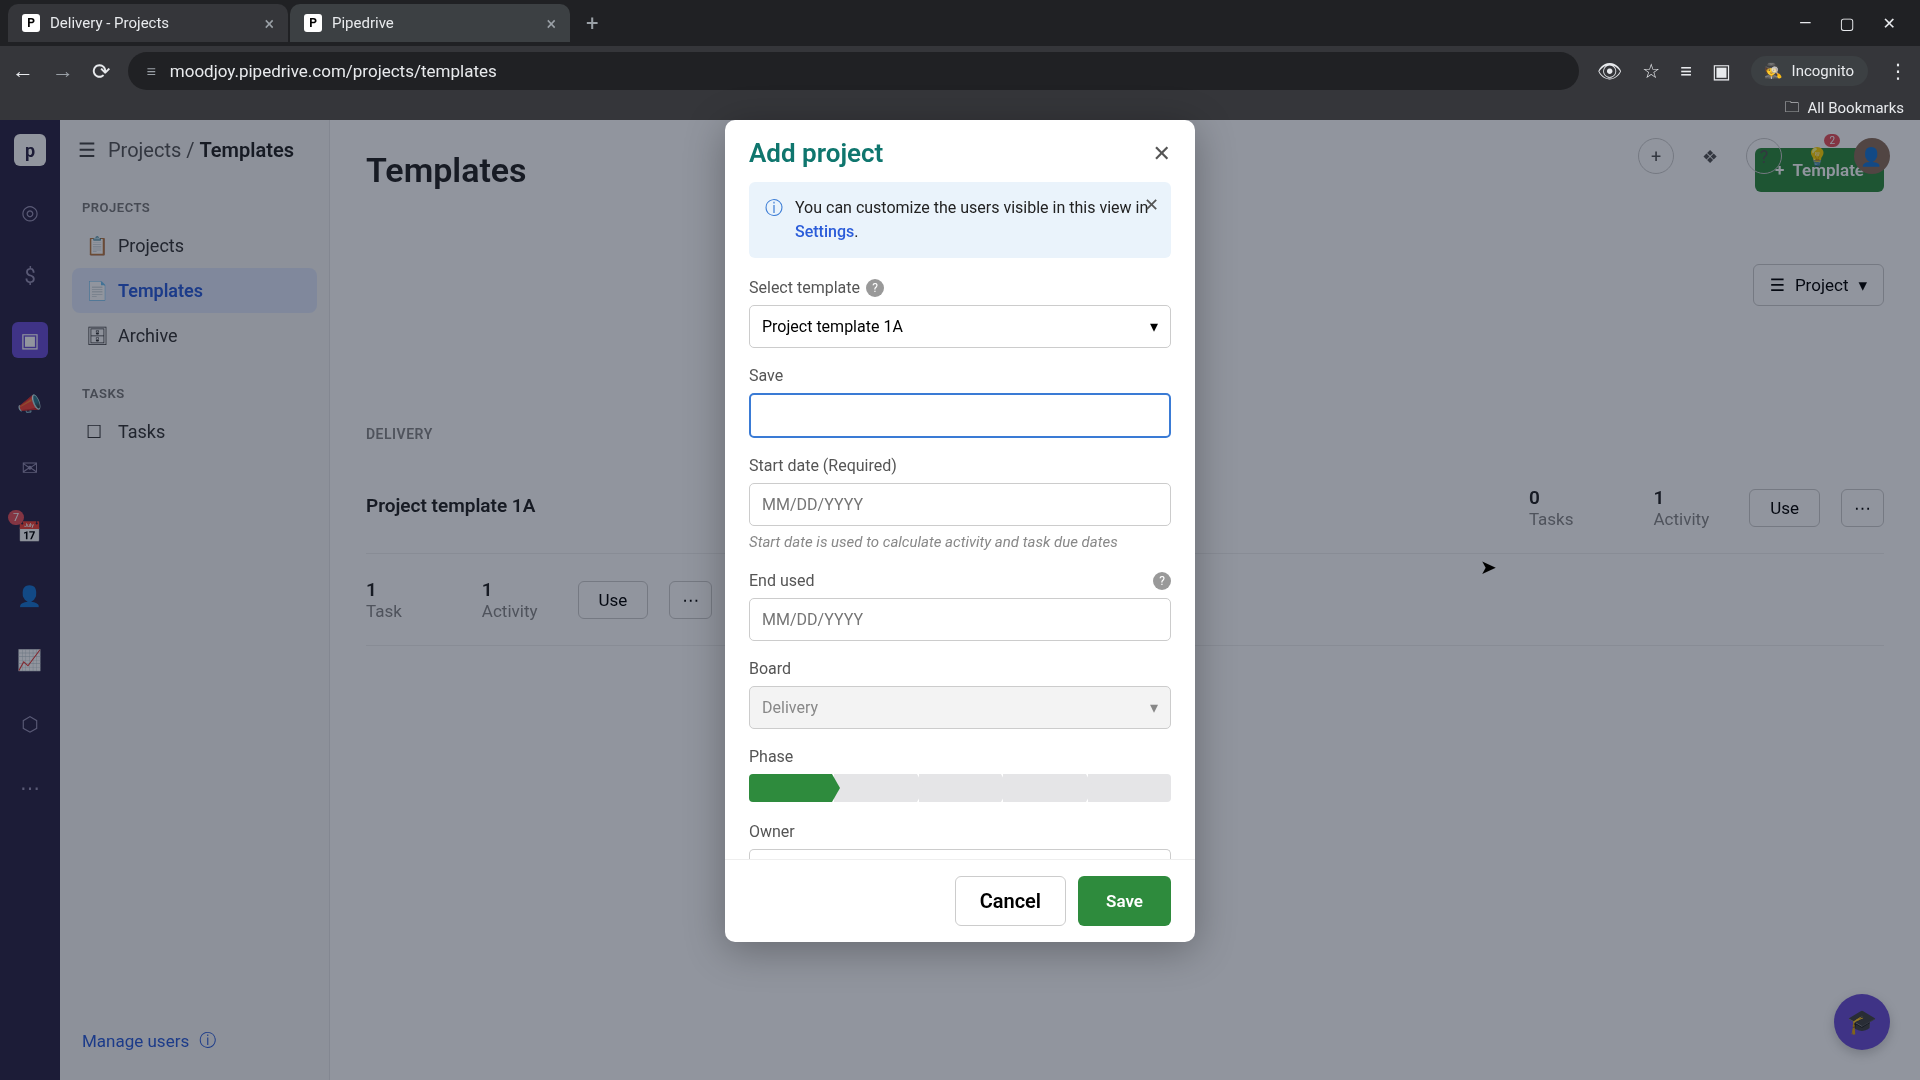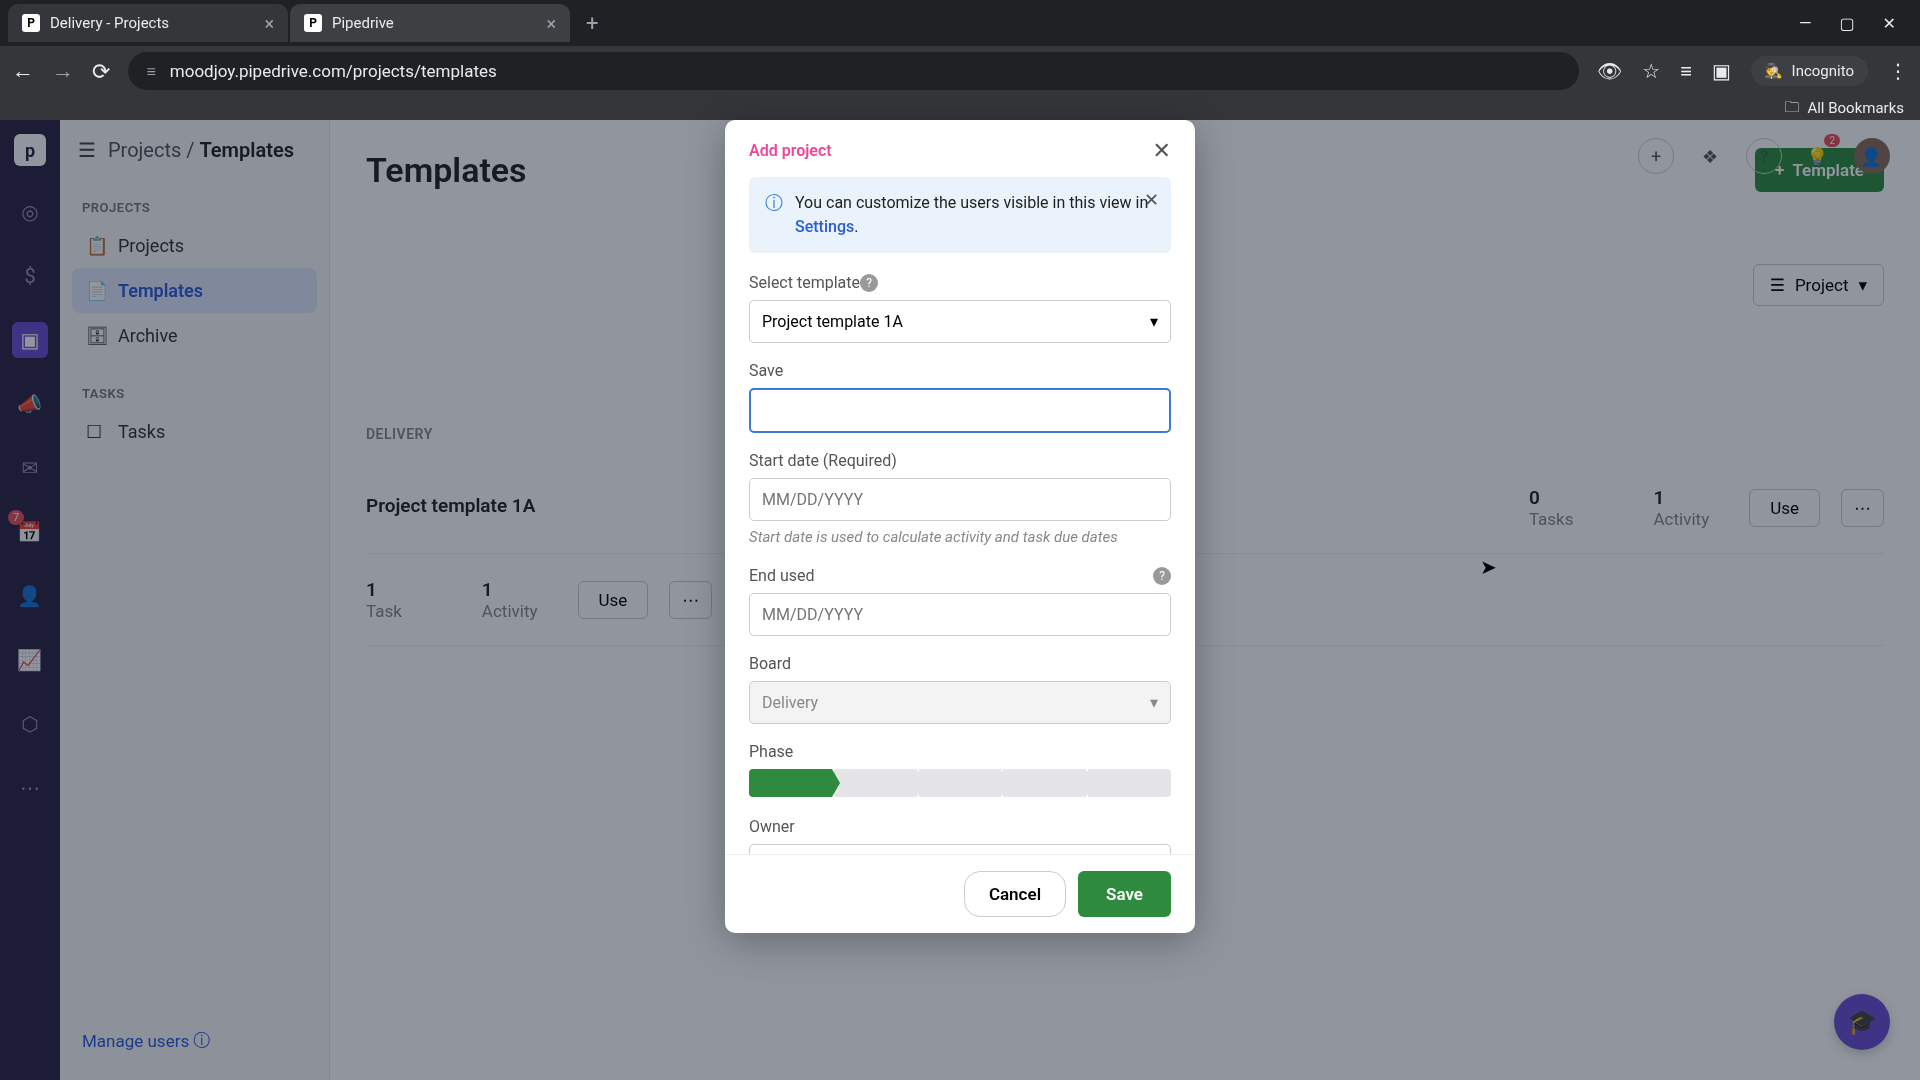--- a/index.html
+++ b/index.html
@@ -33,21 +33,21 @@
 
 .sidebar { width: 270px; background: #f7f7f8; border-right: 1px solid #e5e5e7; padding: 18px 12px; display: flex; flex-direction: column; }
 .sidebar-top { display: flex; align-items: center; gap: 12px; margin-bottom: 30px; padding: 0 6px; }
 .menu-toggle { font-size: 20px; color: #444; cursor: pointer; }
 .breadcrumb { font-size: 20px; color: #555; }
 .breadcrumb .current { font-weight: 600; color: #222; }
 .side-section-label { font-size: 13px; font-weight: 600; color: #777; letter-spacing: 0.5px; padding: 8px 10px; }
 .side-item { display: flex; align-items: center; gap: 12px; padding: 12px 14px; border-radius: 8px; color: #333; font-size: 18px; cursor: pointer; }
 .side-item.active { background: #e0e8fc; color: #2b5cd9; font-weight: 600; }
 .side-item .side-icon { font-size: 18px; width: 20px; }
-.sidebar-footer { margin-top: auto; display: flex; align-items: center; gap: 4px; padding: 10px; color: #2b5cd9; font-size: 17px; }
+.sidebar-footer { margin-top: auto; display: flex; align-items: center; gap: 10px; padding: 10px; color: #2b5cd9; font-size: 17px; }
 
 .main { flex: 1; padding: 28px 36px; position: relative; }
 .main-header { display: flex; align-items: center; justify-content: space-between; margin-bottom: 12px; }
 .main-title { font-size: 34px; font-weight: 600; color: #222; }
 .main-actions { display: flex; gap: 14px; align-items: center; }
 .template-btn { background: #2e8b3d; color: #fff; border: none; border-radius: 6px; padding: 12px 20px; font-size: 17px; font-weight: 600; display: flex; align-items: center; gap: 8px; cursor: pointer; }
 .filter-chip { border: 1px solid #ccc; border-radius: 6px; padding: 10px 16px; display: flex; align-items: center; gap: 10px; font-size: 17px; cursor: pointer; margin-left: auto; margin-top: 60px; margin-bottom: 20px; width: fit-content; float: right; }
 
 .board-label { font-size: 14px; font-weight: 600; color: #888; letter-spacing: 0.5px; margin-top: 100px; margin-bottom: 20px; }
 .template-row { display: flex; align-items: center; padding: 24px 0; border-bottom: 1px solid #eee; }
@@ -69,45 +69,45 @@
 .top-avatar { background: #8a6d5a; color: #fff; }
 .bulb-badge { position: relative; }
 .bulb-badge::after { content: '2'; position: absolute; top: -4px; right: -4px; background: #e6505a; color: #fff; font-size: 10px; border-radius: 8px; padding: 1px 5px; }
 
 
 .backdrop { position: absolute; inset: 0; background: rgba(10, 20, 40, 0.45); z-index: 50; }
 
 
 .modal { position: absolute; top: 120px; left: 50%; transform: translateX(-50%); width: 470px; background: #fff; border-radius: 10px; box-shadow: 0 8px 40px rgba(0,0,0,0.3); z-index: 100; display: flex; flex-direction: column; max-height: 910px; }
 .modal-header { display: flex; align-items: center; justify-content: space-between; padding: 18px 24px 14px; }
-.modal-title { font-size: 16px; font-weight: 600; color: #ec4899; }
+.modal-title { font-size: 26px; font-weight: 600; color: #0f766e; }
 .modal-close { font-size: 22px; color: #555; cursor: pointer; }
 .modal-body { overflow-y: auto; flex: 1; padding: 0 24px; }
 .info-banner { background: #eaf3fb; border-radius: 6px; padding: 14px 16px; display: flex; gap: 12px; margin-bottom: 20px; position: relative; }
 .info-icon { color: #3a7bd5; font-size: 18px; flex-shrink: 0; }
 .info-text { font-size: 16px; color: #222; line-height: 1.5; }
 .info-text .link { color: #2b5cd9; font-weight: 500; }
 .info-close { position: absolute; top: 12px; right: 12px; font-size: 18px; color: #555; cursor: pointer; }
-.form-label { font-size: 16px; color: #555; margin-bottom: 8px; display: flex; align-items: center; }
+.form-label { font-size: 16px; color: #555; margin-bottom: 8px; display: flex; align-items: center; gap: 6px; }
 .help-badge { background: #999; color: #fff; border-radius: 50%; width: 18px; height: 18px; font-size: 12px; display: inline-flex; align-items: center; justify-content: center; }
 .form-input, .form-select { width: 100%; border: 1px solid #ccc; border-radius: 5px; padding: 11px 12px; font-size: 16px; margin-bottom: 18px; background: #fff; }
 .form-input.focused { border: 2px solid #3a7bd5; outline: none; }
 .form-select { display: flex; justify-content: space-between; align-items: center; cursor: pointer; }
 .form-select.disabled { background: #f3f3f3; color: #888; }
 .form-hint { font-size: 15px; color: #888; margin-top: -12px; margin-bottom: 18px; line-height: 1.4; font-style: italic; }
 .phase-track { display: flex; gap: 2px; margin-bottom: 20px; }
 .phase-seg { flex: 1; height: 28px; background: #e5e5e7; position: relative; }
 .phase-seg:first-child { border-radius: 4px 0 0 4px; }
 .phase-seg:last-child { border-radius: 0 4px 4px 0; }
 .phase-seg.filled { background: #2e8b3d; }
 .phase-seg::after { content: ''; position: absolute; right: -8px; top: 0; border-left: 8px solid #e5e5e7; border-top: 14px solid transparent; border-bottom: 14px solid transparent; z-index: 2; }
 .phase-seg.filled::after { border-left-color: #2e8b3d; }
 .phase-seg:last-child::after { display: none; }
 .modal-footer { display: flex; justify-content: flex-end; gap: 12px; padding: 16px 24px; border-top: 1px solid #eee; }
-.btn-cancel { background: #fff; border: 1px solid #ccc; border-radius: 16px; padding: 12px 24px; font-size: 17px; font-weight: 600; cursor: pointer; }
+.btn-cancel { background: #fff; border: 1px solid #ccc; border-radius: 6px; padding: 12px 24px; font-size: 20px; font-weight: 600; cursor: pointer; }
 .btn-save { background: #2e8b3d; color: #fff; border: none; border-radius: 6px; padding: 12px 28px; font-size: 17px; font-weight: 600; cursor: pointer; }
 
 .fab { position: absolute; bottom: 30px; right: 30px; width: 56px; height: 56px; border-radius: 50%; background: #6a4dd3; color: #fff; display: flex; align-items: center; justify-content: center; font-size: 24px; z-index: 40; cursor: pointer; box-shadow: 0 4px 12px rgba(0,0,0,0.2); }
 
 .cursor { position: absolute; top: 555px; left: 1480px; z-index: 200; font-size: 20px; pointer-events: none; }
 </style>
 </head>
 <body>
 
 <div class="browser-chrome">

